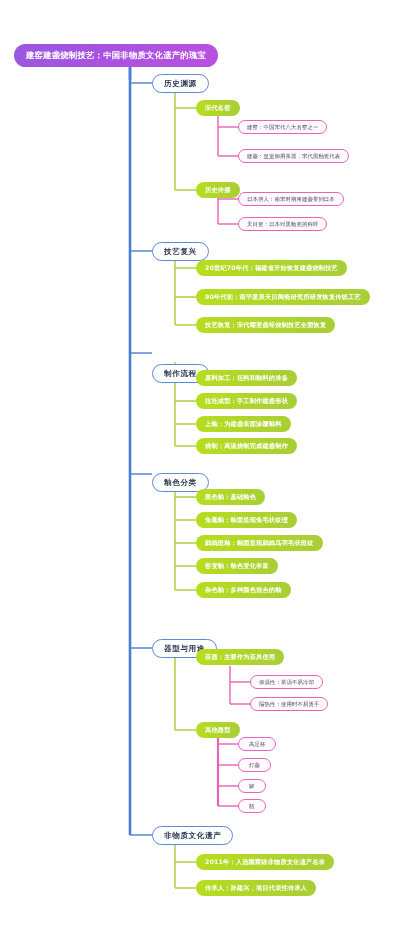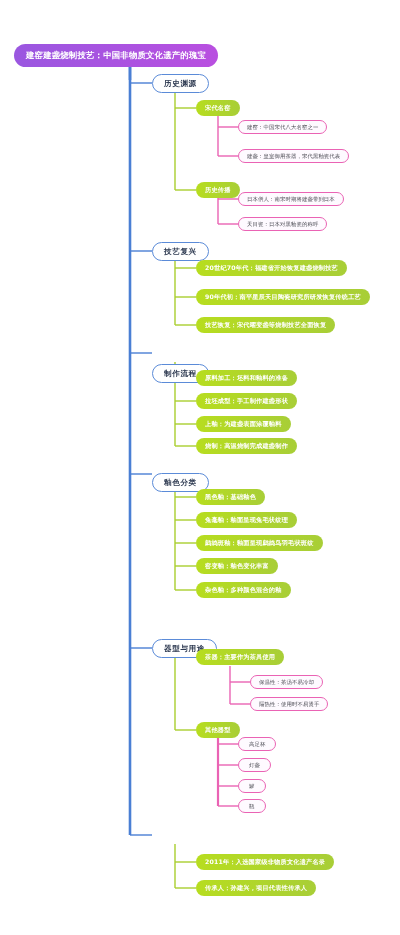--- a/index.html
+++ b/index.html
@@ -151,16 +151,17 @@
   <div class="node l2" style="left:196px; top:649px;">茶器：主要作为茶具使用</div>
   <div class="node l3" style="left:250px; top:675px;">保温性：茶汤不易冷却</div>
   <div class="node l3" style="left:250px; top:697px;">隔热性：使用时不易烫手</div>
 
   <div class="node l2" style="left:196px; top:722px;">其他器型</div>
   <div class="node l3 tiny" style="left:238px; top:737px;">高足杯</div>
   <div class="node l3 tiny" style="left:238px; top:758px;">灯盏</div>
   <div class="node l3 tiny" style="left:238px; top:779px;">罐</div>
   <div class="node l3 tiny" style="left:238px; top:799px;">瓶</div>
 
+  <div class="node l1" style="left:152px; top:826px;">非物质文化遗产</div>
   <div class="node l2" style="left:196px; top:854px;">2011年：入选国家级非物质文化遗产名录</div>
   <div class="node l2" style="left:196px; top:880px;">传承人：孙建兴，项目代表性传承人</div>
 
 </div>
 
 </body></html>

